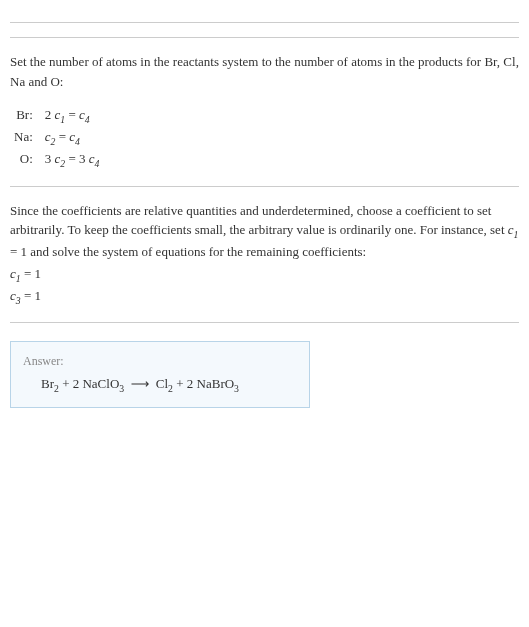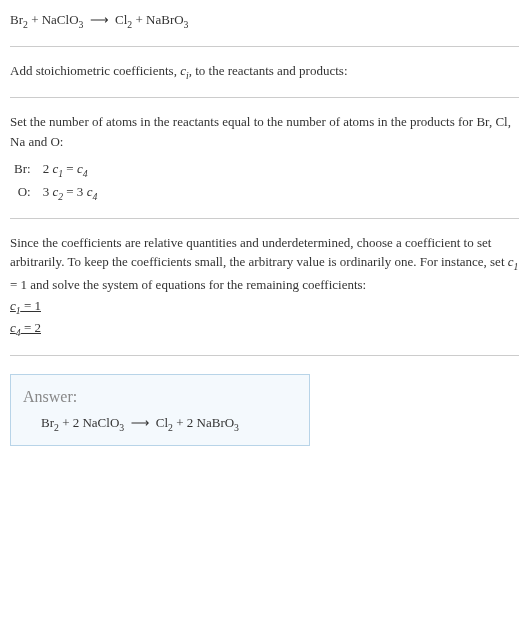--- a/index.html
+++ b/index.html
@@ -20,100 +20,101 @@
       margin-bottom: 8px;
     }
     .divider {
       border-top: 1px solid #ccc;
       margin: 14px 0;
     }
     .equation-line {
       margin-top: 2px;
     }
     .atom-table {
-      margin-top: 8px;
+      margin-top: 14px;
       border-collapse: collapse;
     }
     .atom-table td {
       padding: 0 4px;
       vertical-align: baseline;
     }
     .atom-table td:first-child {
       text-align: right;
       padding-right: 8px;
     }
     .coef-list {
       margin-top: 2px;
     }
     .coef-list div {
       line-height: 1.5;
-      text-decoration: underline;
     }
     .answer-box {
       border: 1px solid #b8d4e8;
       background: #f4f9fd;
       padding: 10px 12px;
       display: inline-block;
       margin-top: 4px;
       min-width: 300px;
     }
     .answer-label {
       color: #888;
-      font-size: 16px;
+      font-size: 12px;
       margin-bottom: 4px;
     }
     .answer-content {
       padding-left: 18px;
     }
     sub {
       font-size: 0.75em;
       vertical-align: sub;
     }
     .italic {
       font-style: italic;
     }
   </style>
 </head>
 <body>
 
 <div class="section">
-  <div class="equation-line">Br<sub>2</sub> + NaClO<sub>3</sub> &nbsp;⟶&nbsp; Cl<sub>2</sub> + NaBrO<sub>3</sub></div>
 </div>
 
 <div class="divider"></div>
 
 <div class="section">
-  <div>Add stoichiometric coefficients, <span class="italic">c<sub>i</sub></span>, to the reactants and products:</div>
 </div>
 
 <div class="divider"></div>
 
 <div class="section">
-  <div>Set the number of atoms in the reactants equal to the number of atoms in the products for Br, Cl, Na and O:</div>
+  <div>Set the number of atoms in the reactants system to the number of atoms in the products for Br, Cl, Na and O:</div>
   <table class="atom-table">
     <tbody>
         <tr>
       <td>Br:</td>
       <td>2 <span class="italic">c<sub>1</sub></span> = <span class="italic">c<sub>4</sub></span></td>
+    </tr>
+    <tr>
+      <td>Na:</td>
+      <td><span class="italic">c<sub>2</sub></span> = <span class="italic">c<sub>4</sub></span></td>
     </tr>
     <tr>
       <td>O:</td>
       <td>3 <span class="italic">c<sub>2</sub></span> = 3 <span class="italic">c<sub>4</sub></span></td>
     </tr>
   </tbody>
     </table>
 </div>
 
 <div class="divider"></div>
 
 <div class="section">
   <div>Since the coefficients are relative quantities and underdetermined, choose a coefficient to set arbitrarily. To keep the coefficients small, the arbitrary value is ordinarily one. For instance, set <span class="italic">c<sub>1</sub></span> = 1 and solve the system of equations for the remaining coefficients:</div>
   <div class="coef-list">
     <div><span class="italic">c<sub>1</sub></span> = 1</div>
-    <div><span class="italic">c<sub>4</sub></span> = 2</div>
+    <div><span class="italic">c<sub>3</sub></span> = 1</div>
   </div>
 </div>
 
 <div class="divider"></div>
 
 <div class="section">
   <div class="answer-box">
     <div class="answer-label">Answer:</div>
     <div class="answer-content">Br<sub>2</sub> + 2 NaClO<sub>3</sub> &nbsp;⟶&nbsp; Cl<sub>2</sub> + 2 NaBrO<sub>3</sub></div>
   </div>

